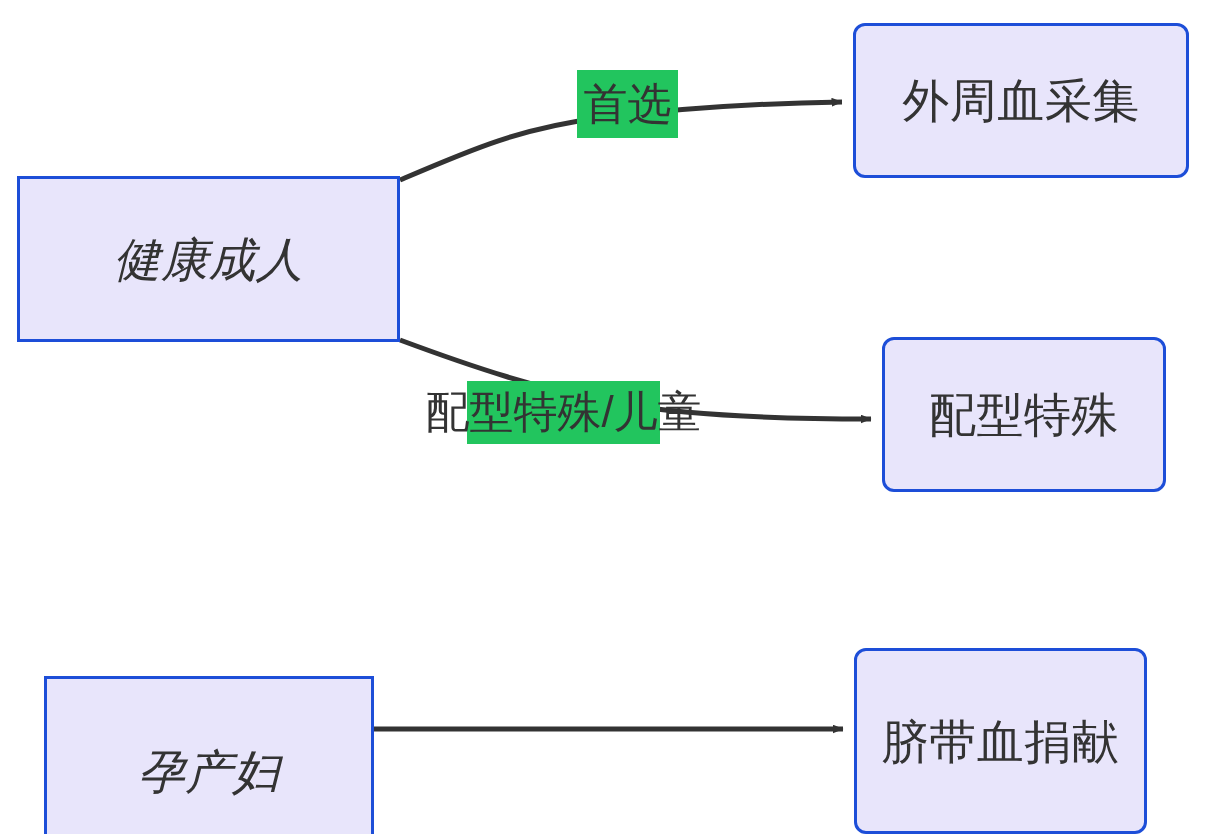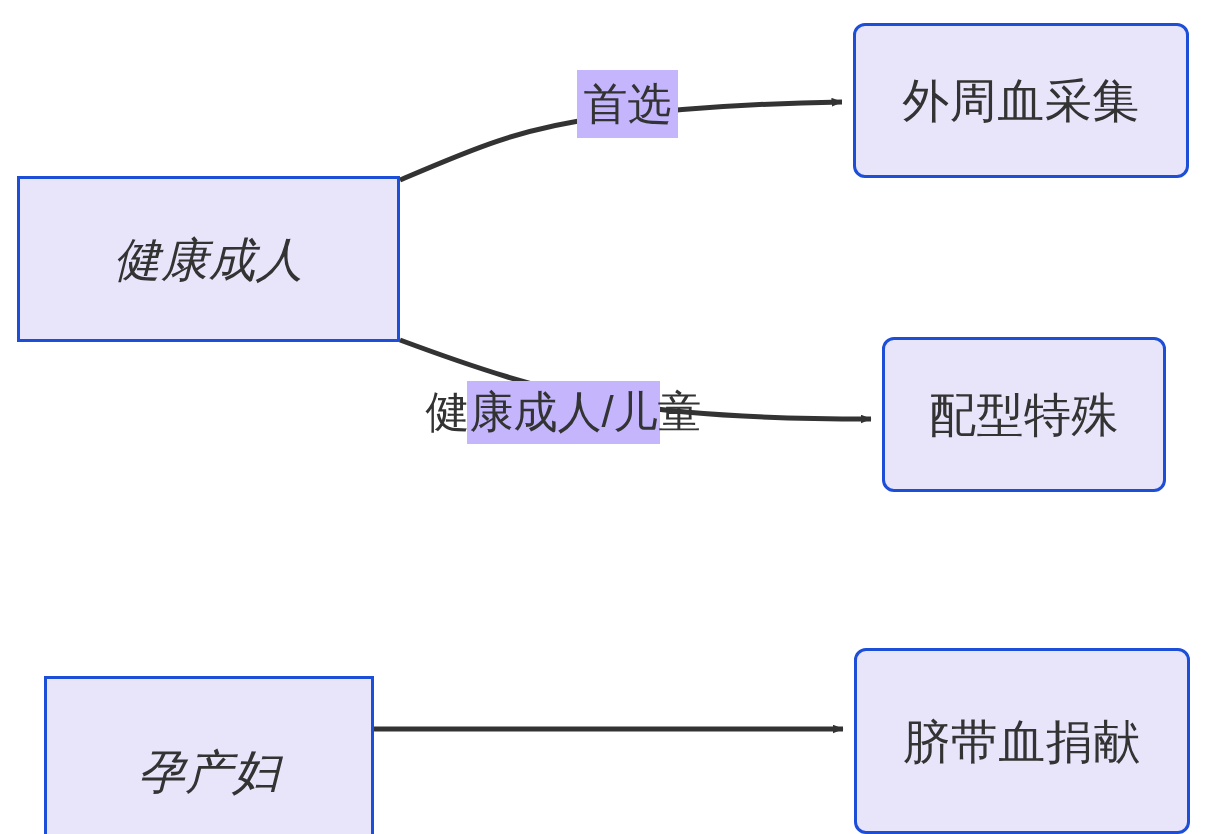--- a/index.html
+++ b/index.html
@@ -42,38 +42,38 @@
   .node.square  { border-radius: 0; font-style: italic; }
 
   .node-label {
     color: #333333;
     font-size: 47px;
     white-space: nowrap;
   }
 
   .edge-label {
     position: absolute;
-    background: #c4b5fd;
+    background: #22c55e;
     color: #333333;
     font-size: 44px;
     line-height: 1.42;
     white-space: nowrap;
     padding: 0 2px;
     box-sizing: border-box;
     display: flex;
     align-items: center;
     justify-content: center;
   }
 
   
   #node-healthy-adult   { left: 17px;  top: 176px; width: 383px; height: 166px; }
   #node-peripheral      { left: 853px; top: 23px;  width: 336px; height: 155px; }
   #node-bone-marrow     { left: 882px; top: 337px; width: 284px; height: 155px; }
   #node-pregnant        { left: 44px;  top: 676px; width: 330px; height: 190px; }
-  #node-cord-blood      { left: 854px; top: 648px; width: 336px; height: 186px; }
+  #node-cord-blood      { left: 854px; top: 648px; width: 293px; height: 186px; }
 
   
   #edge-label-preferred { left: 577px; top: 70px;  width: 101px; height: 68px; }
   #edge-label-special   { left: 467px; top: 381px; width: 193px; height: 63px; }
 </style>
 </head>
 <body>
 
 <div id="diagram-root">
 
@@ -109,16 +109,16 @@
 
   <div class="node rounded" id="node-cord-blood">
     <span class="node-label">脐带血捐献</span>
   </div>
 
   <div class="edge-label" id="edge-label-preferred">
     <span>首选</span>
   </div>
 
   <div class="edge-label" id="edge-label-special">
-    <span>健康成人/儿童</span>
+    <span>配型特殊/儿童</span>
   </div>
 
 </div>
 
 </body></html>

